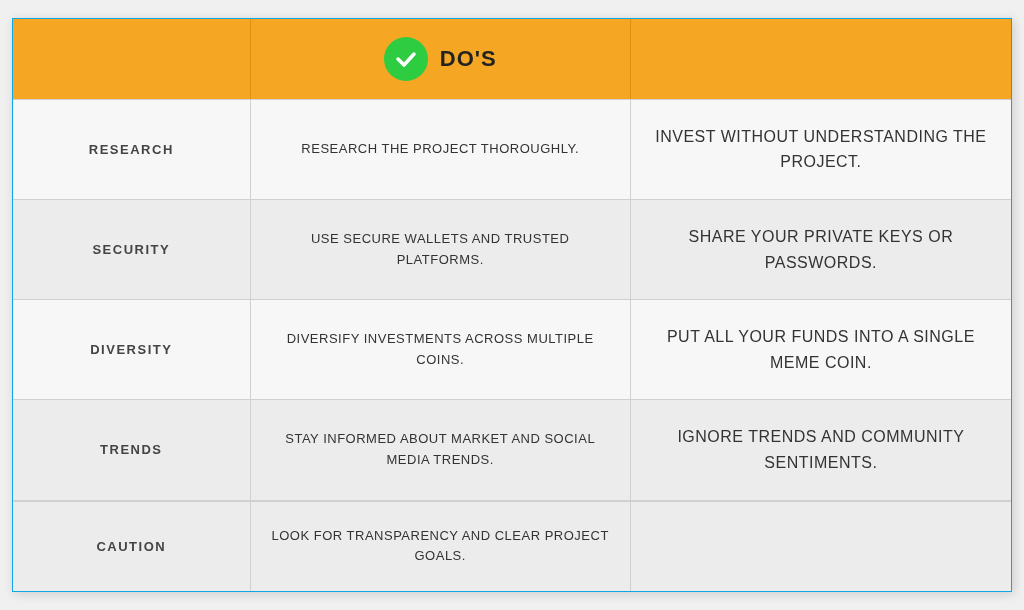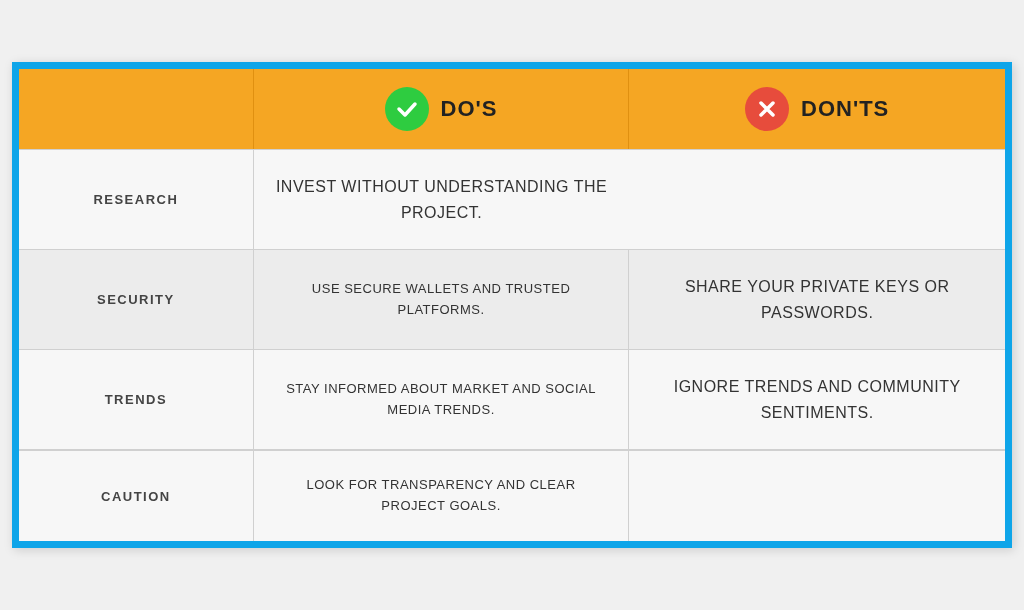--- a/index.html
+++ b/index.html
@@ -13,21 +13,21 @@
       display: flex;
       justify-content: center;
       align-items: center;
       min-height: 100vh;
       font-family: Arial, sans-serif;
     }
 
     .table-container {
       width: 1000px;
       background: #f9a8d4;
-      border: 7px solid #0ea5e9;
+      border: 1px solid #0ea5e9;
       box-shadow: 2px 2px 10px rgba(0,0,0,0.15);
     }
 
     .table-header {
       display: grid;
       grid-template-columns: 1fr 1.6fr 1.6fr;
       background: #f5a623;
     }
 
     .header-cell {
@@ -141,39 +141,37 @@
   <div class="table-header">
     <div class="header-cell"></div>
     <div class="header-cell">
       <div class="icon-circle icon-check">
         <svg width="26" height="26" viewBox="0 0 26 26" fill="none">
           <path d="M5 13 L11 19 L21 8" stroke="white" stroke-width="3.5" stroke-linecap="round" stroke-linejoin="round"></path>
         </svg>
       </div>
       <span class="header-label">DO'S</span>
     </div>
-    <div class="header-cell">
-      <div class="icon-circle icon-x">
-        <svg width="26" height="26" viewBox="0 0 26 26" fill="none">
-          <path d="M7 7 L19 19 M19 7 L7 19" stroke="white" stroke-width="3.5" stroke-linecap="round"></path>
-        </svg>
-      </div>
-      <span class="header-label">DON'TS</span>
-    </div>
   </div>
 
   <div id="table-body">
       <div class="table-row">
       <div class="row-category">RESEARCH</div>
+      <div class="row-do">RESEARCH THE PROJECT THOROUGHLY.</div>
       <div class="row-dont">INVEST WITHOUT UNDERSTANDING THE PROJECT.</div>
     </div>
       <div class="table-row">
       <div class="row-category">SECURITY</div>
       <div class="row-do">USE SECURE WALLETS AND TRUSTED PLATFORMS.</div>
       <div class="row-dont">SHARE YOUR PRIVATE KEYS OR PASSWORDS.</div>
+    </div>
+      <div class="table-row">
+      <div class="row-category">DIVERSITY</div>
+      <div class="row-do">DIVERSIFY INVESTMENTS ACROSS MULTIPLE COINS.</div>
+      <div class="row-dont">PUT ALL YOUR FUNDS INTO A SINGLE MEME COIN.</div>
     </div>
       <div class="table-row">
       <div class="row-category">TRENDS</div>
       <div class="row-do">STAY INFORMED ABOUT MARKET AND SOCIAL MEDIA TRENDS.</div>
       <div class="row-dont">IGNORE TRENDS AND COMMUNITY SENTIMENTS.</div>
     </div>
       <div class="table-row">
     </div>
       <div class="table-row">
       <div class="row-category">CAUTION</div>

